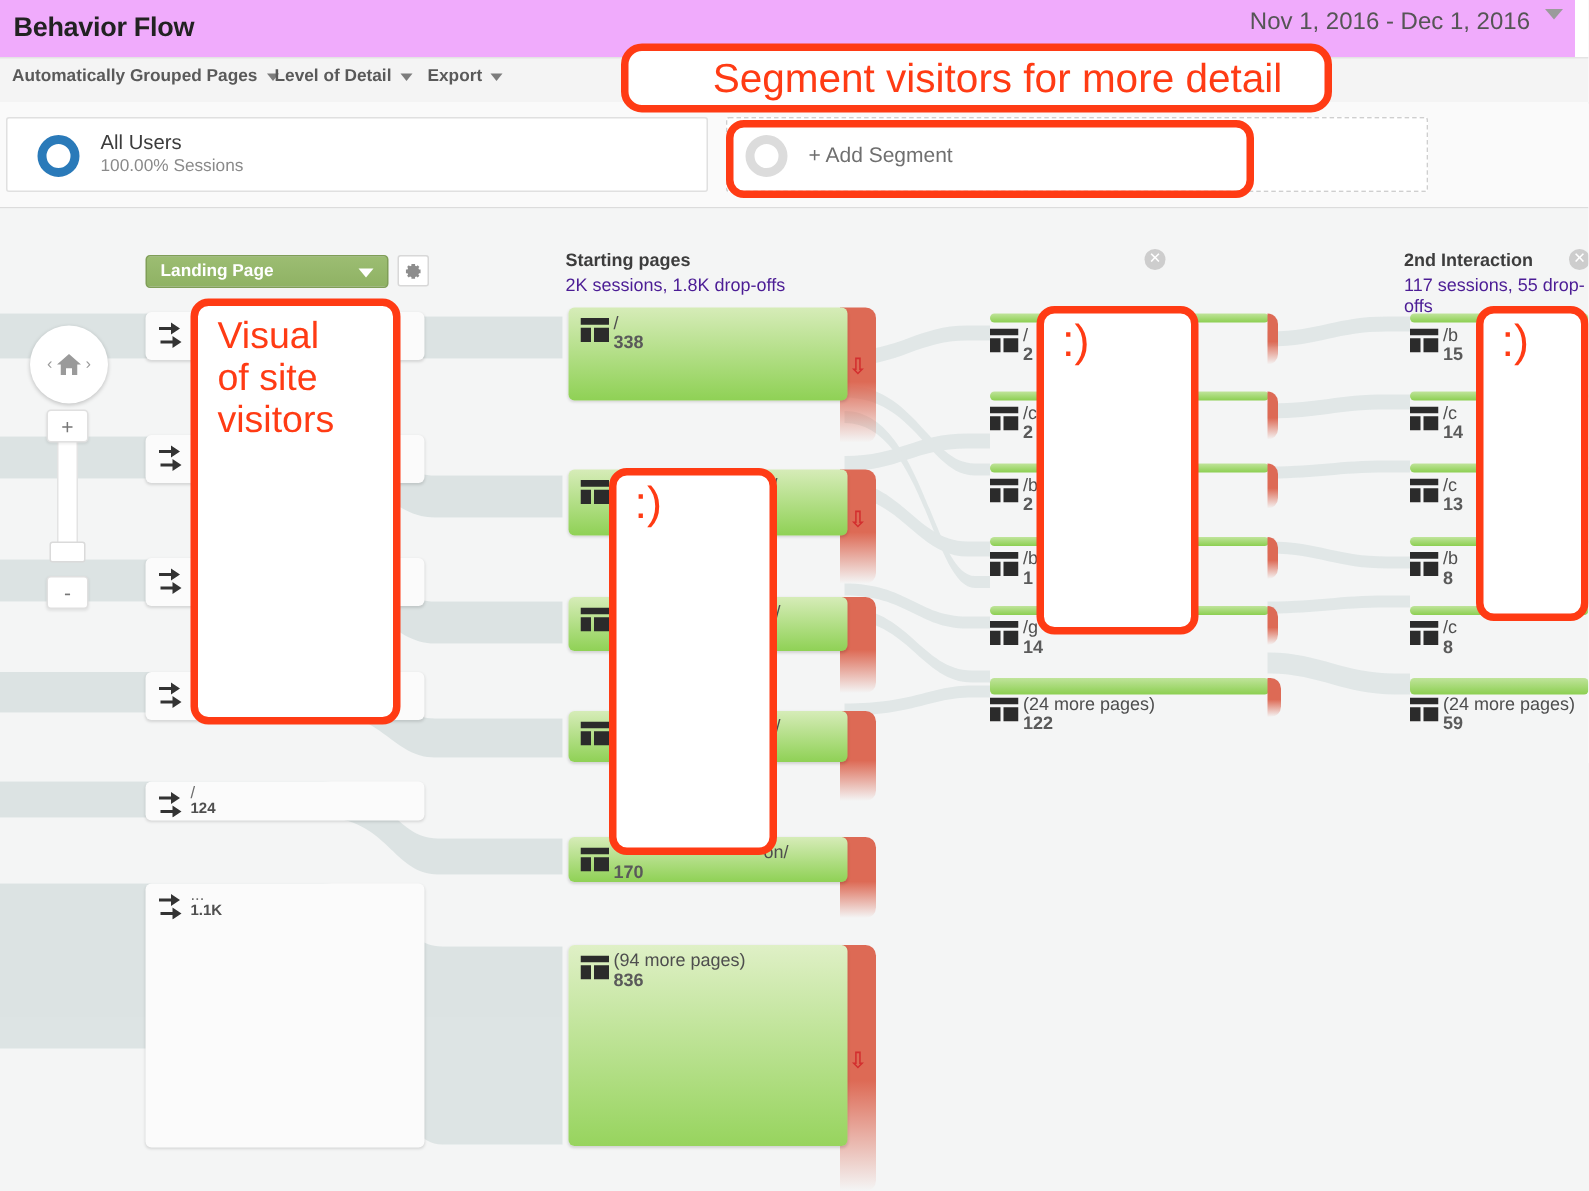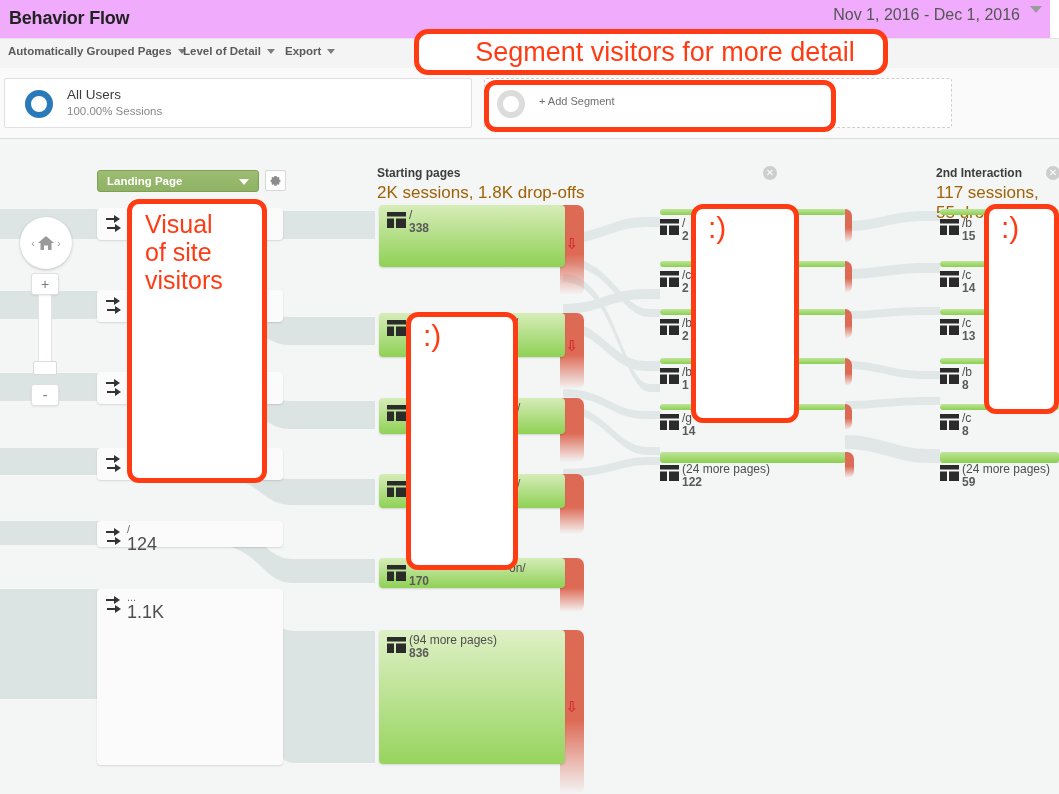--- a/index.html
+++ b/index.html
@@ -24,21 +24,21 @@
 
   
   .segbar{position:absolute;left:0;top:68px;width:1059px;height:70px;background:#fafafa;border-bottom:1px solid #dcdcdc;}
   .segcard{position:absolute;top:10px;height:50px;background:#fff;border:1px solid #e0e0e0;border-radius:2px;box-sizing:border-box;}
   .seg-all{left:4px;width:468px;}
   .seg-add{left:484px;width:468px;border-style:dashed;border-color:#cfcfcf;}
   .donut{position:absolute;left:20px;top:11px;width:28px;height:28px;border-radius:50%;border:6px solid #2a7ab9;box-sizing:border-box;}
   .donut.grey{border-color:#dcdcdc;}
   .seg-title{position:absolute;left:62px;top:8px;font-size:13.5px;color:#3c3c3c;}
   .seg-sub{position:absolute;left:62px;top:26px;font-size:11.5px;color:#8a8a8a;}
-  .add-seg-label{position:absolute;left:54px;top:16px;font-size:11px;color:#6f6f6f;}
+  .add-seg-label{position:absolute;left:54px;top:16px;font-size:14px;color:#6f6f6f;}
 
   
   .canvas{position:absolute;left:0;top:139px;width:1059px;height:655px;background:#f4f5f5;overflow:hidden;}
   .canvas-inner{position:absolute;left:0;top:0;width:1059px;height:655px;}
 
   
   .zoomwrap{position:absolute;left:20px;top:78px;width:56px;}
   .home-btn{width:52px;height:52px;border-radius:50%;background:#fff;box-shadow:0 1px 3px rgba(0,0,0,.22);display:flex;align-items:center;justify-content:center;cursor:pointer;}
   .home-btn .chev{font-size:11px;color:#9a9a9a;margin:0 2px;}
   .zoom-track{position:absolute;left:18px;top:68px;width:14px;height:88px;background:#fff;border:1px solid #e3e3e3;box-sizing:border-box;}
@@ -50,38 +50,38 @@
   
   .dim-select{position:absolute;left:97px;top:31px;width:162px;height:22px;background:linear-gradient(#9cbd72,#8fb264);border:1px solid #7f9e57;border-radius:3px;box-sizing:border-box;cursor:pointer;}
   .dim-select .lbl{position:absolute;left:9px;top:4px;font-size:11.5px;font-weight:bold;color:#fff;}
   .dim-select .caret{position:absolute;right:9px;top:8px;width:0;height:0;border-left:5px solid transparent;border-right:5px solid transparent;border-top:6px solid #fff;}
   .gear-btn{position:absolute;left:265px;top:31px;width:21px;height:21px;background:#fff;border:1px solid #d8d8d8;border-radius:2px;box-sizing:border-box;display:flex;align-items:center;justify-content:center;cursor:pointer;}
   .gear-btn svg{width:13px;height:13px;}
 
   
   .colhead{position:absolute;}
   .colhead .t{font-size:12px;font-weight:bold;color:#3d3d3d;}
-  .colhead .s{font-size:17px;color:#a16207;margin-top:3px;}
+  .colhead .s{font-size:12px;color:#4c1d95;margin-top:3px;}
   .closeicon{position:absolute;width:14px;height:14px;border-radius:50%;background:#cdcdcd;color:#fff;font-size:10px;line-height:14px;text-align:center;cursor:pointer;}
 
   
   .flowsvg{position:absolute;left:0;top:0;width:1059px;height:655px;}
 
   
   .node{position:absolute;box-sizing:border-box;}
   .gnode{border-radius:4px;background:linear-gradient(#d6ecb8,#8fd155);box-shadow:0 1px 2px rgba(0,0,0,.14);}
   .gnode.pale{background:linear-gradient(#dff0c6,#97d45e);}
   .gnode .pgicon{position:absolute;left:8px;top:7px;}
   .gnode .nlabel{position:absolute;left:30px;top:3px;font-size:12px;color:#4e4e4e;}
   .gnode .nval{position:absolute;left:30px;top:16px;font-size:12px;font-weight:bold;color:#5a5a5a;}
 
   .snode{border-radius:4px;background:#fbfbfb;box-shadow:0 1px 2px rgba(0,0,0,.13);}
   .snode .arricon{position:absolute;left:8px;top:6px;}
   .snode .nlabel{position:absolute;left:30px;top:2px;font-size:11px;color:#6d6d6d;}
-  .snode .nval{position:absolute;left:30px;top:13px;font-size:18px;font-weight:normal;color:#4f4f4f;}
+  .snode .nval{position:absolute;left:30px;top:13px;font-size:10px;font-weight:bold;color:#4f4f4f;}
 
   .thin-node{position:absolute;box-sizing:border-box;}
   .thin-node .bar{position:absolute;left:0;top:0;height:6px;width:100%;border-radius:3px;background:linear-gradient(#c0e49b,#8ccf51);}
   .thin-node .pgicon{position:absolute;left:0px;top:10px;}
   .thin-node .nlabel{position:absolute;left:22px;top:7px;font-size:12px;color:#4e4e4e;}
   .thin-node .nval{position:absolute;left:22px;top:20px;font-size:12px;font-weight:bold;color:#5a5a5a;}
 
   
   .dropbar{position:absolute;border-radius:0 7px 7px 0;background:linear-gradient(180deg,#dd6a55 0%,#dd6a55 55%,rgba(221,106,85,0) 100%);}
   .dropbar .arrow{position:absolute;left:50%;transform:translateX(-50%);color:#d32f2f;font-size:15px;font-weight:bold;}

